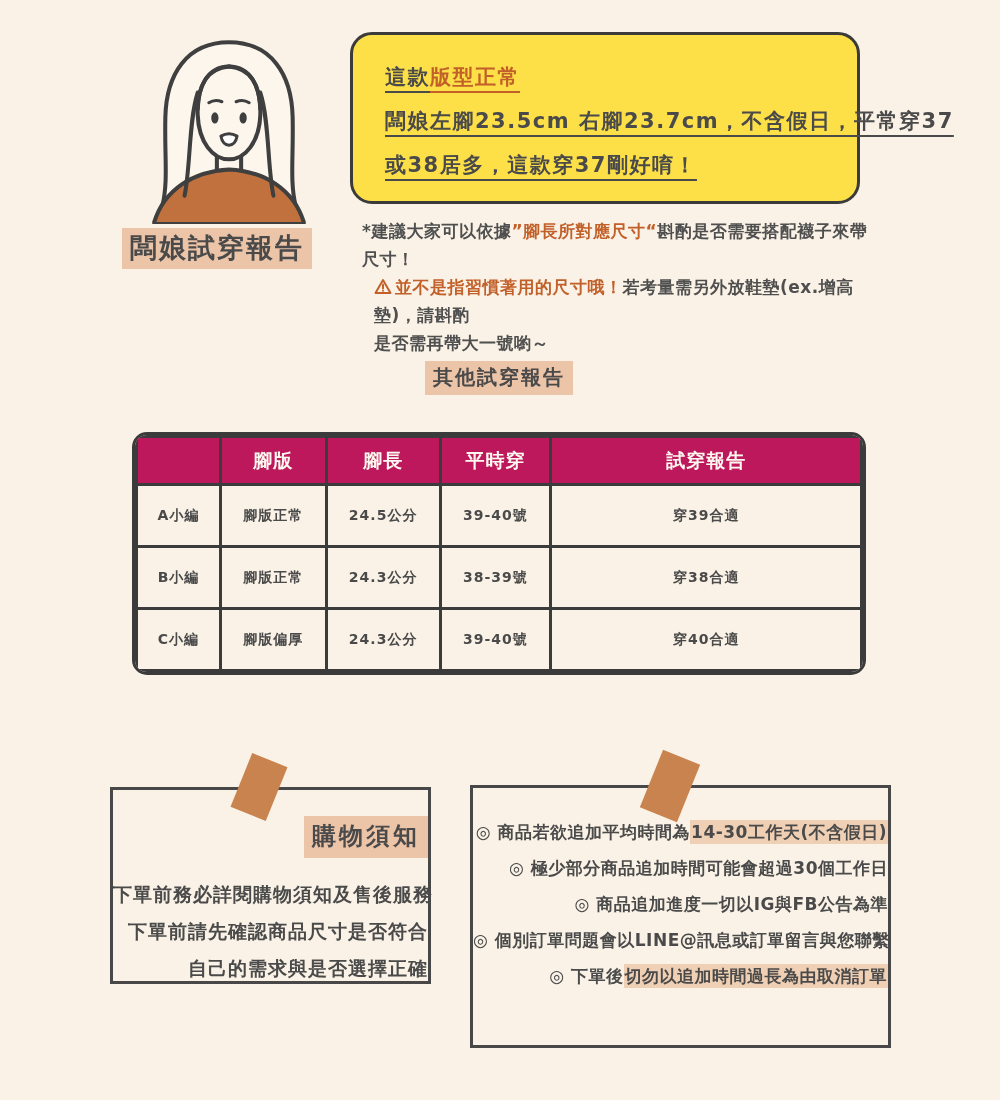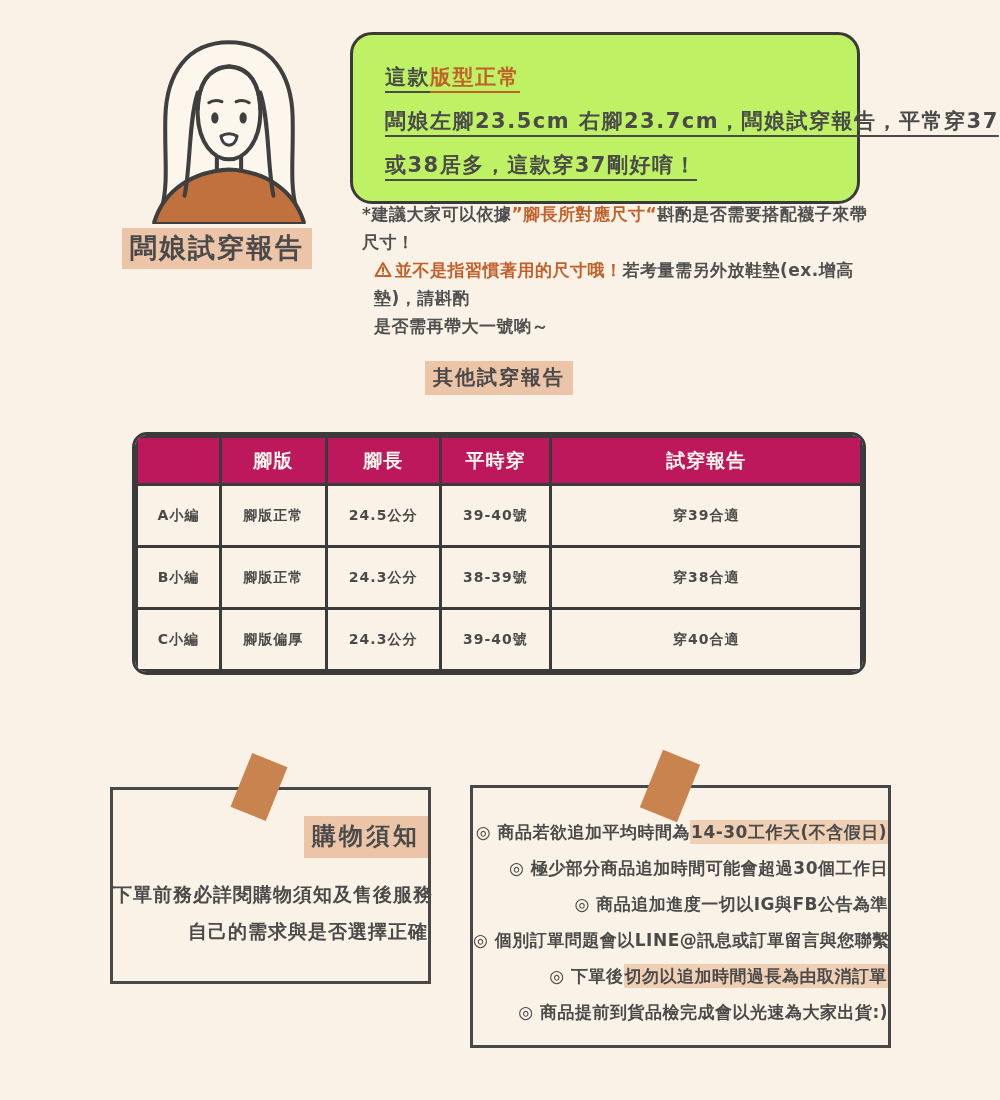--- a/index.html
+++ b/index.html
@@ -22,39 +22,39 @@
     font-size: 27px; font-weight: bold; letter-spacing: 2px;
   }
   .hl-strong {
     background: #ecc4a8;
     padding: 4px 8px 6px 8px;
   }
 
   
   .bubble {
     left: 350px; top: 32px; width: 510px; height: 172px;
-    background: #bef264;
+    background: #fde047;
     border: 3px solid #3b3b3b;
     border-radius: 22px;
     padding: 28px 32px 0 32px;
   }
   .bubble-line {
     font-size: 21px; font-weight: 600; letter-spacing: 1.5px;
     margin-bottom: 16px; white-space: nowrap;
   }
   .bubble-line span {
     text-decoration: underline;
     text-decoration-thickness: 2px;
     text-underline-offset: 7px;
   }
   .em-orange { color: #c2602a; }
 
   
   .note {
-    left: 362px; top: 200px; width: 512px;
+    left: 362px; top: 217px; width: 512px;
     font-size: 17px; font-weight: 600; letter-spacing: 0.5px;
     line-height: 28px; color: #4f4f4f;
   }
   .note-indent { padding-left: 12px; }
   .warning-svg { vertical-align: -2px; margin-right: 3px; }
 
   
   .other-title {
     left: 132px; top: 364px; width: 734px;
     text-align: center; font-size: 20px; font-weight: bold; letter-spacing: 2px;
@@ -136,21 +136,21 @@
 
 <div class="abs boss-label">
   <span class="hl-strong">闆娘試穿報告</span>
 </div>
 
 <div class="abs bubble">
   <div class="bubble-line">
     <span>這款</span><span class="em-orange">版型正常</span>
   </div>
   <div class="bubble-line">
-    <span>闆娘左腳23.5cm 右腳23.7cm，闆娘試穿報告，平常穿37</span>
+    <span>闆娘左腳23.5cm 右腳23.7cm，不含假日，平常穿37</span>
   </div>
   <div class="bubble-line">
     <span>或38居多，這款穿37剛好唷！</span>
   </div>
 </div>
 
 <div class="abs note">
   <div>
     <span>*建議大家可以依據</span><span class="em-orange">”腳長所對應尺寸“</span><span>斟酌是否需要搭配襪子來帶尺寸！</span>
   </div>
@@ -210,30 +210,30 @@
         <td>39-40號</td>
         <td>穿40合適</td>
       </tr>
     </tbody>
   </table>
 </div>
 
 <div class="abs notice-box box-left">
   <span class="box-title hl-strong">購物須知</span>
   <div class="box-line">下單前務必詳閱購物須知及售後服務</div>
+  <div class="box-line">下單前請先確認商品尺寸是否符合</div>
   <div class="box-line">自己的需求與是否選擇正確</div>
 </div>
 
 <div class="abs notice-box box-right">
   <div class="box-line-sm">
     <span>◎ 商品若欲追加平均時間為</span><span class="hl-soft">14-30工作天(不含假日)</span>
   </div>
   <div class="box-line-sm">◎ 極少部分商品追加時間可能會超過30個工作日</div>
   <div class="box-line-sm">◎ 商品追加進度一切以IG與FB公告為準</div>
   <div class="box-line-sm">◎ 個別訂單問題會以LINE@訊息或訂單留言與您聯繫</div>
   <div class="box-line-sm">
     <span>◎ 下單後</span><span class="hl-soft">切勿以追加時間過長為由取消訂單</span>
   </div>
-  <div class="box-line-sm">◎ 商品提前到貨品檢完成會以光速為大家出貨:)</div>
 </div>
 
 <div class="abs tape tape-left"></div>
 <div class="abs tape tape-right"></div>
 
 </body></html>

